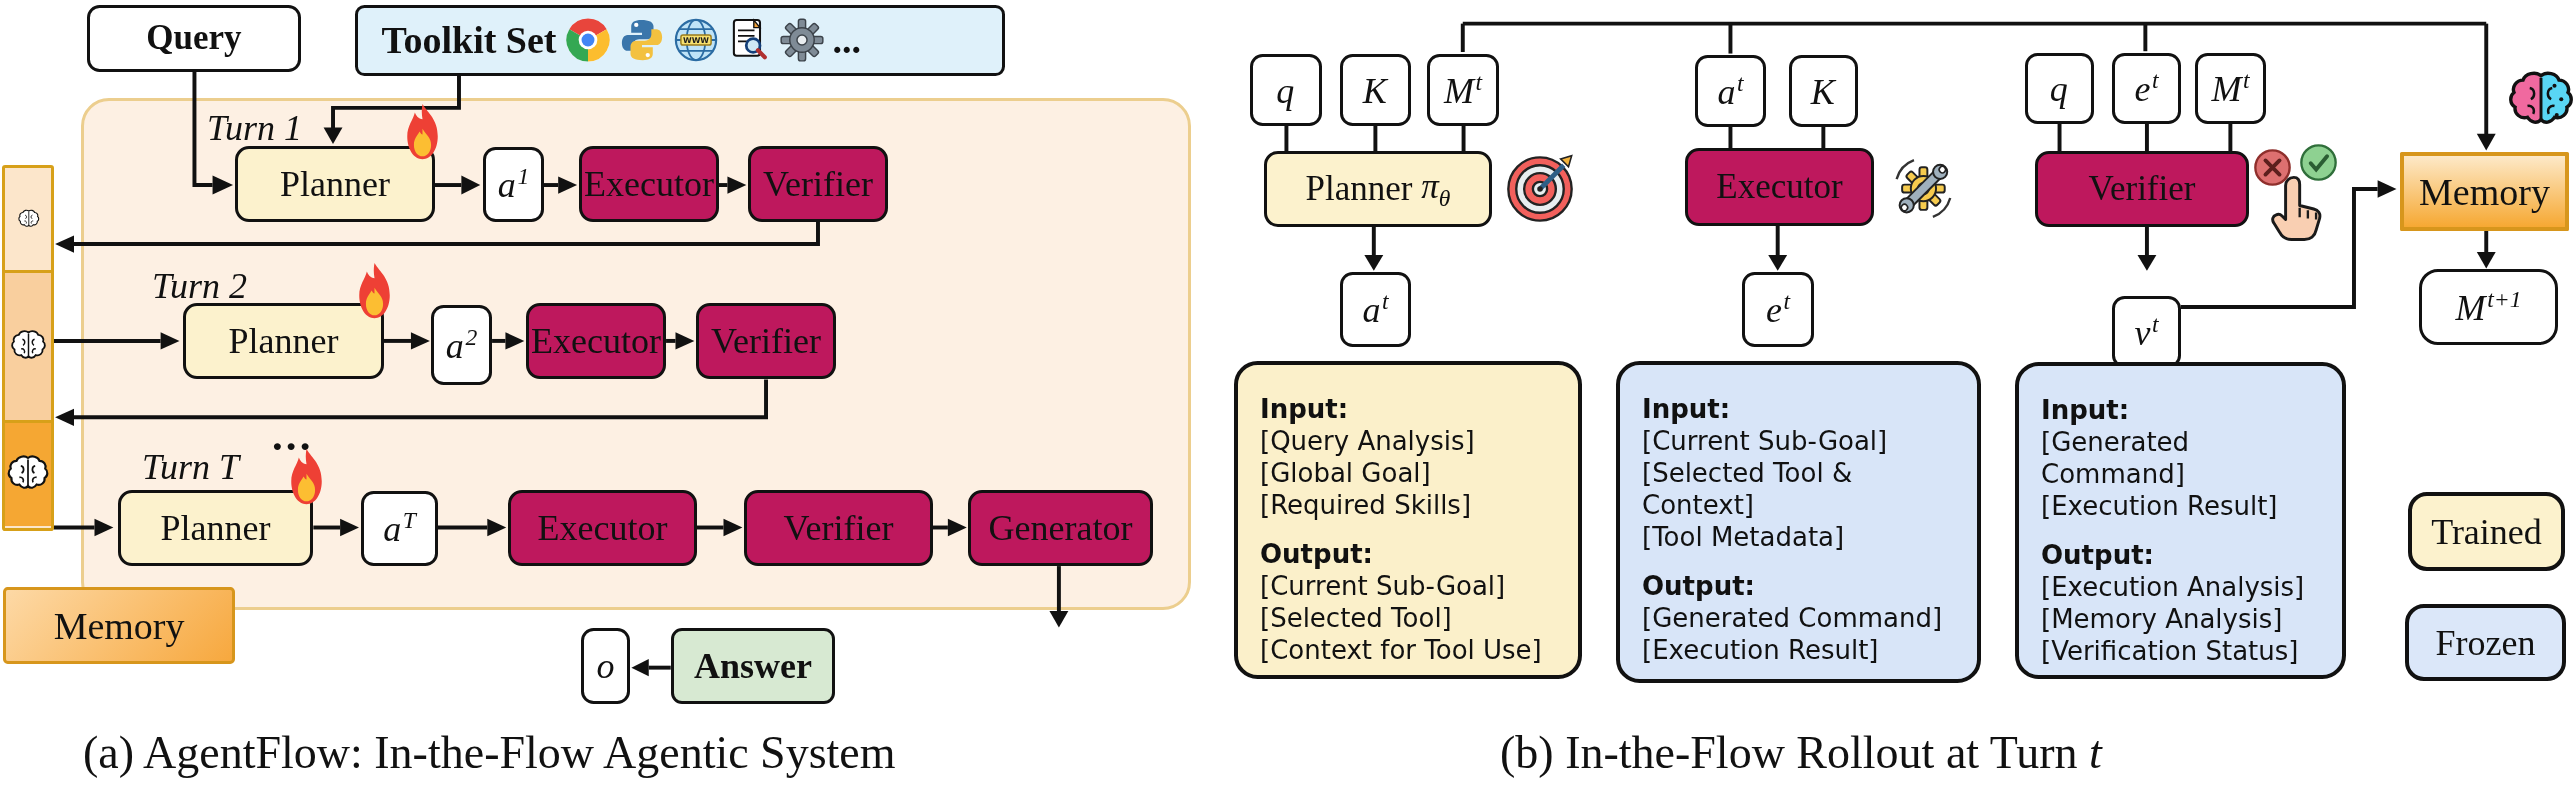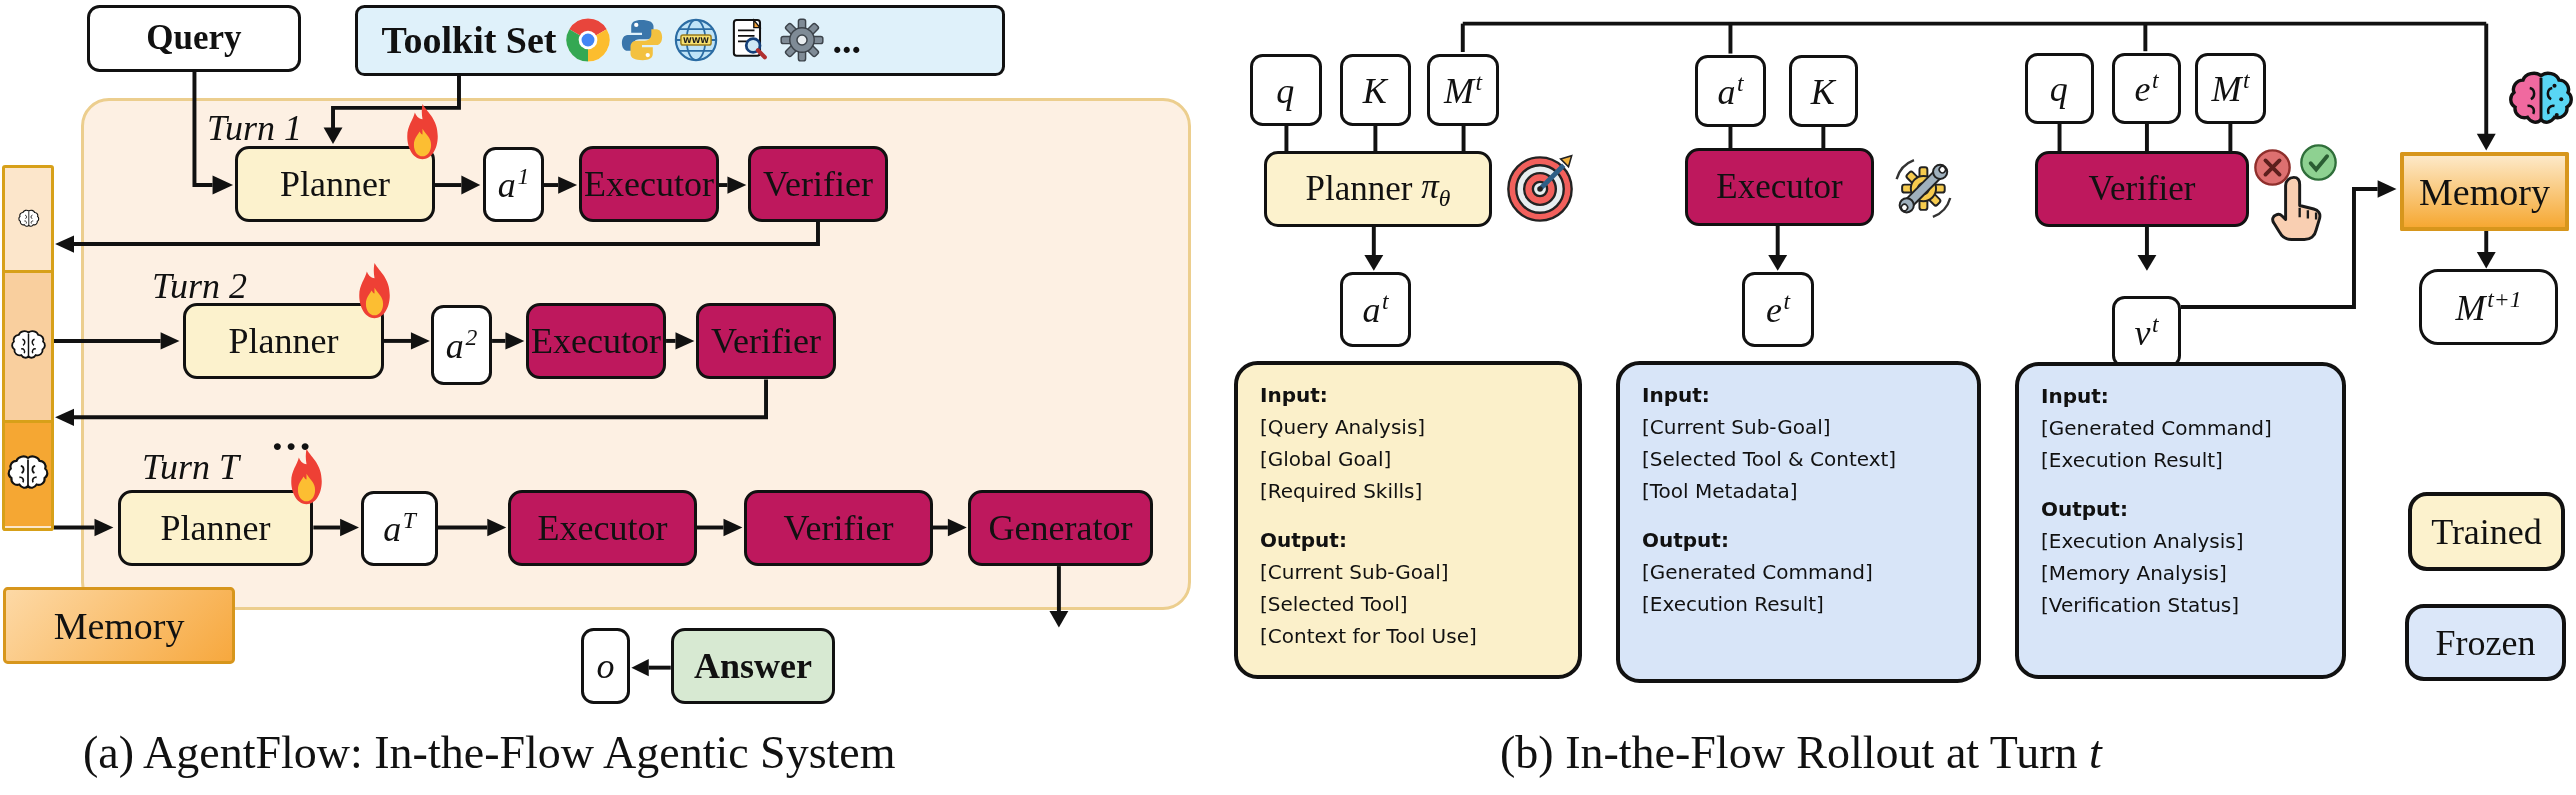--- a/index.html
+++ b/index.html
@@ -8,27 +8,27 @@
   .abs{position:absolute;box-sizing:border-box;}
   .wires{position:absolute;left:0;top:0;z-index:1;}
   .node{position:absolute;box-sizing:border-box;z-index:2;display:flex;align-items:center;justify-content:center;
         border:3.9px solid #111;border-radius:14px;font-size:36px;}
   .small-math{border-radius:12.6px;background:#fff;font-size:36px;}
   .math{font-style:italic;}
   .math sup{font-size:23.6px;font-style:italic;margin-left:1.6px;}
   .math sub{font-size:23.6px;font-style:italic;}
   .yellow{background:#fcf2cd;}
   .blue{background:#be185d;}
-  .green{background:#d7e9d2;}
+  .green{background:#d7e9d2;border-radius:11px;}
   .panelA{background:#fdf0e3;border:3.1px solid #ecce8e;border-radius:28px;z-index:0;}
   .turn-label{position:absolute;z-index:2;font-style:italic;font-size:36px;}
   .caption{position:absolute;z-index:2;font-size:46px;white-space:nowrap;}
   .iobox{position:absolute;z-index:2;border:4.7px solid #111;border-radius:23.6px;
-         font-family:"DejaVu Sans",sans-serif;font-size:20px;line-height:32px;
-         padding:14px 22px;box-sizing:border-box;}
+         font-family:"DejaVu Sans",sans-serif;font-size:26px;line-height:32px;
+         padding:28px 22px;box-sizing:border-box;}
   .iobox .t{font-weight:bold;}
   .iobox .gap{height:17.3px;}
   .memgrad-a{background:linear-gradient(135deg,#fdd9a6,#f7a83e);}
   .memgrad-b{background:linear-gradient(180deg,#fde9c8,#f6a832);}
   .barseg{position:absolute;left:0;width:100%;box-sizing:border-box;border-top:3.1px solid #d7a019;
           display:flex;align-items:center;justify-content:center;}
   .icon{display:block;}
   .fire{position:absolute;z-index:3;}
 </style>
 </head>

